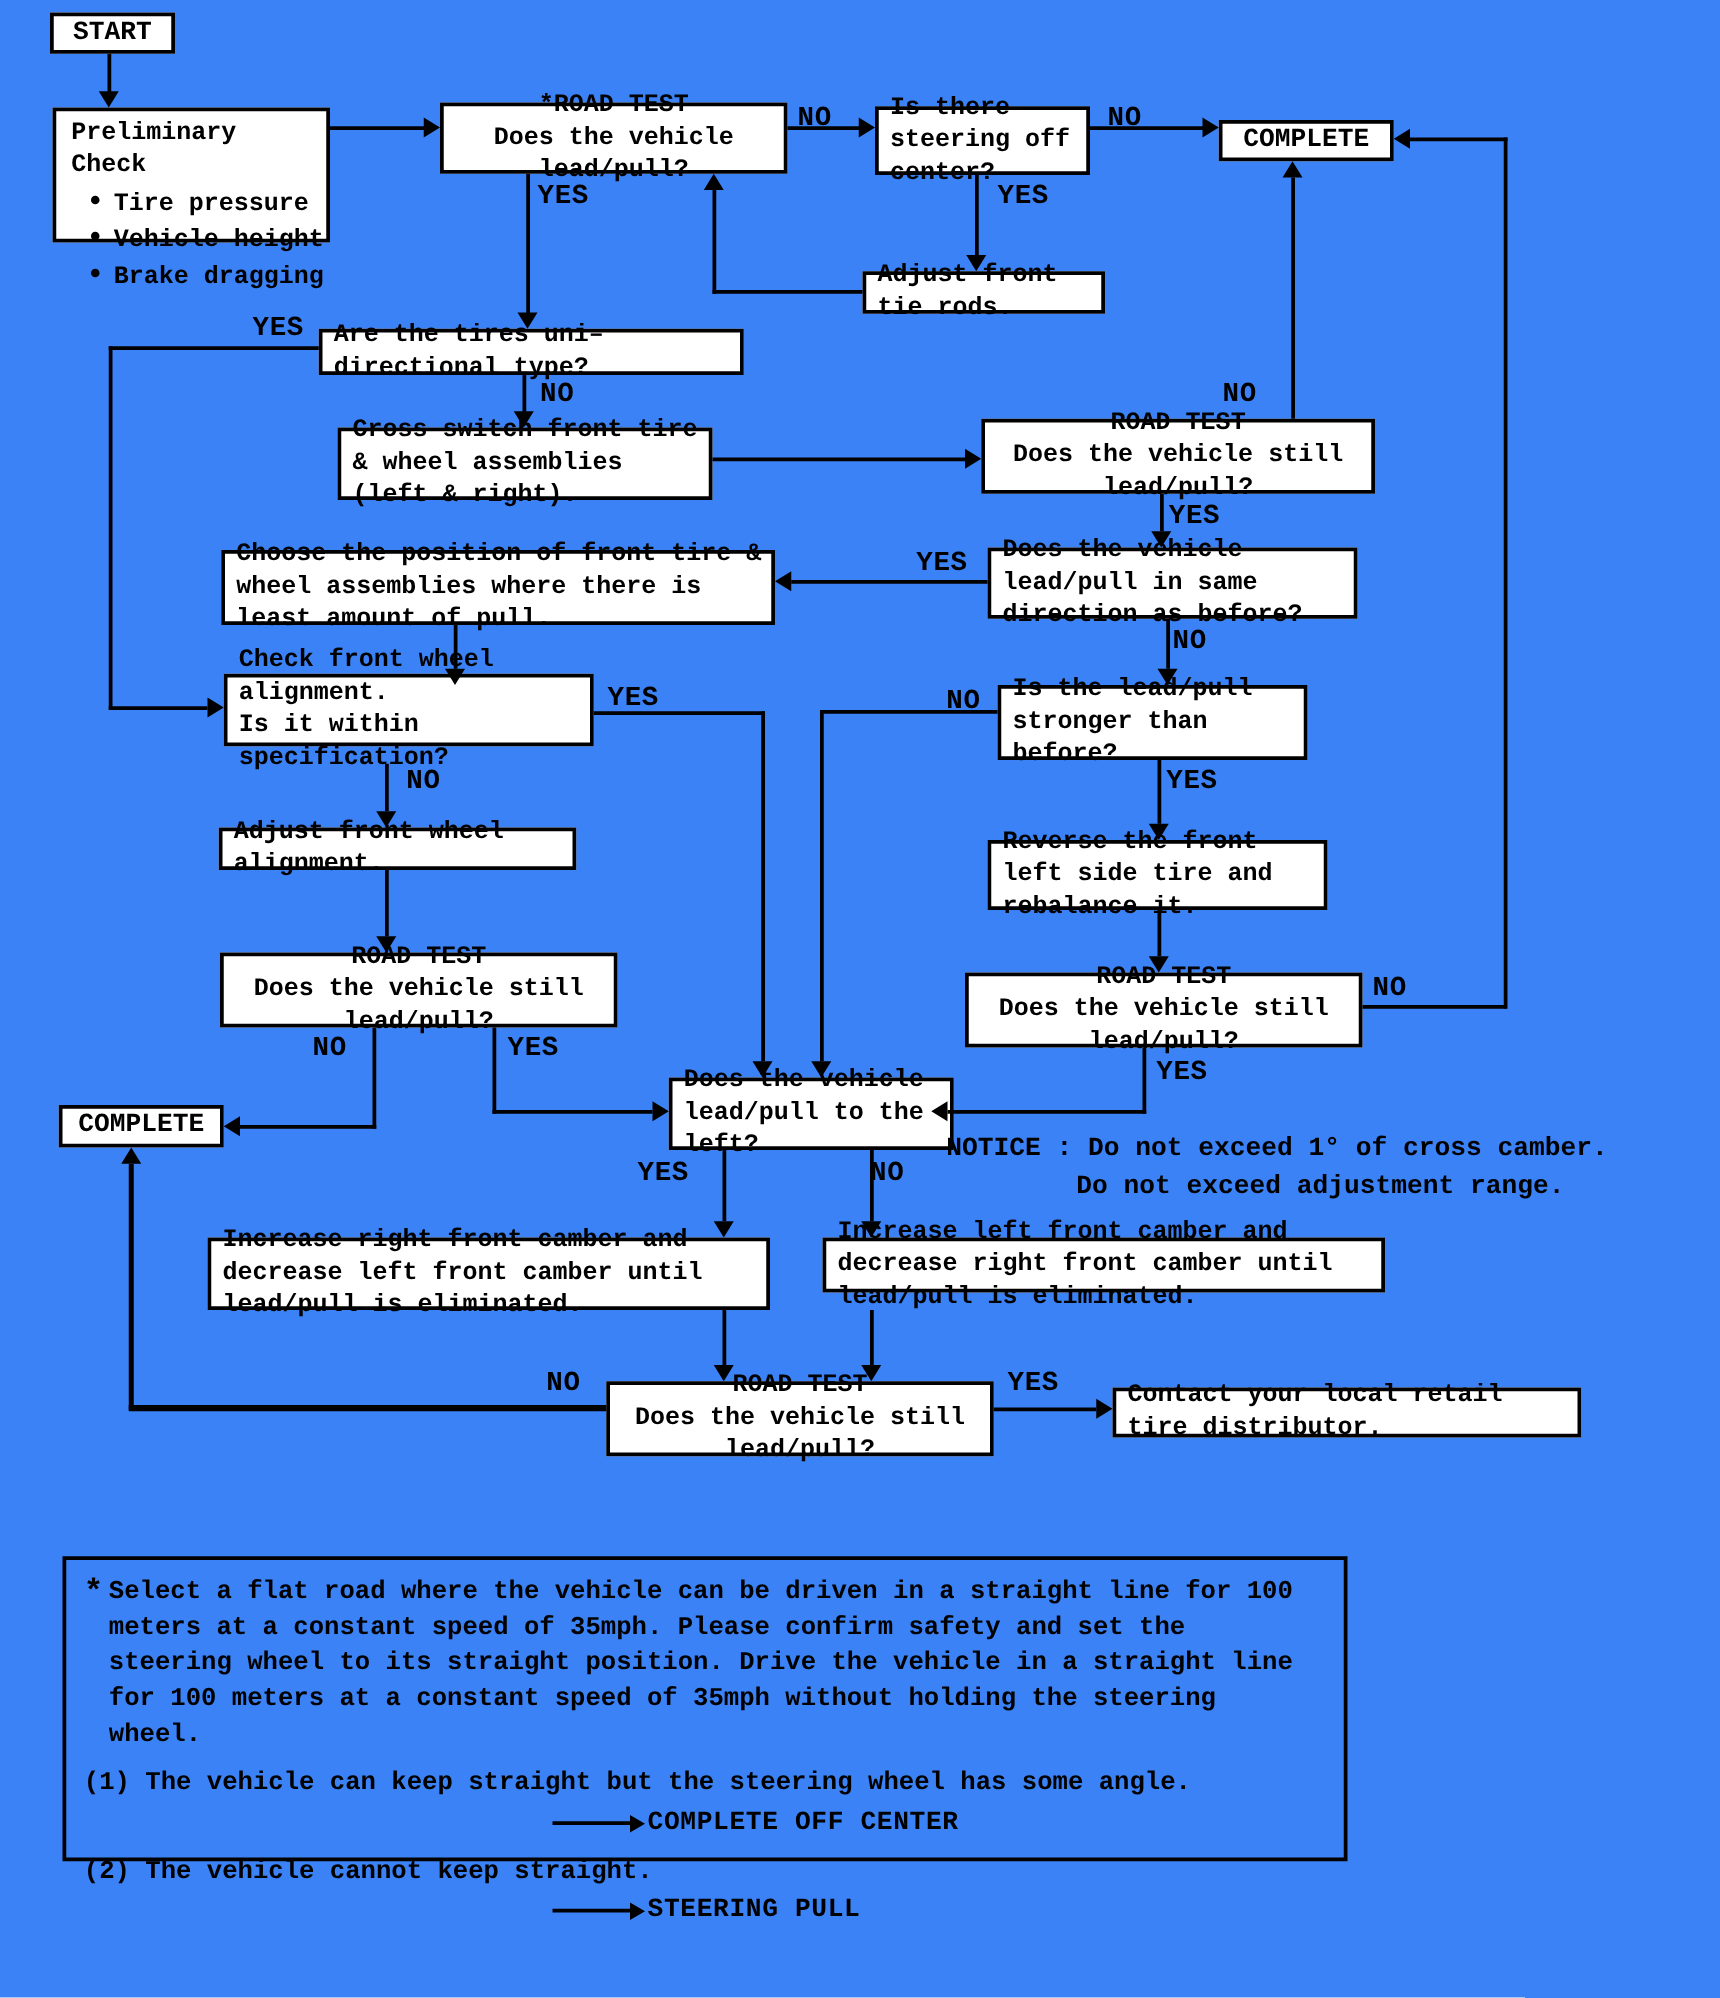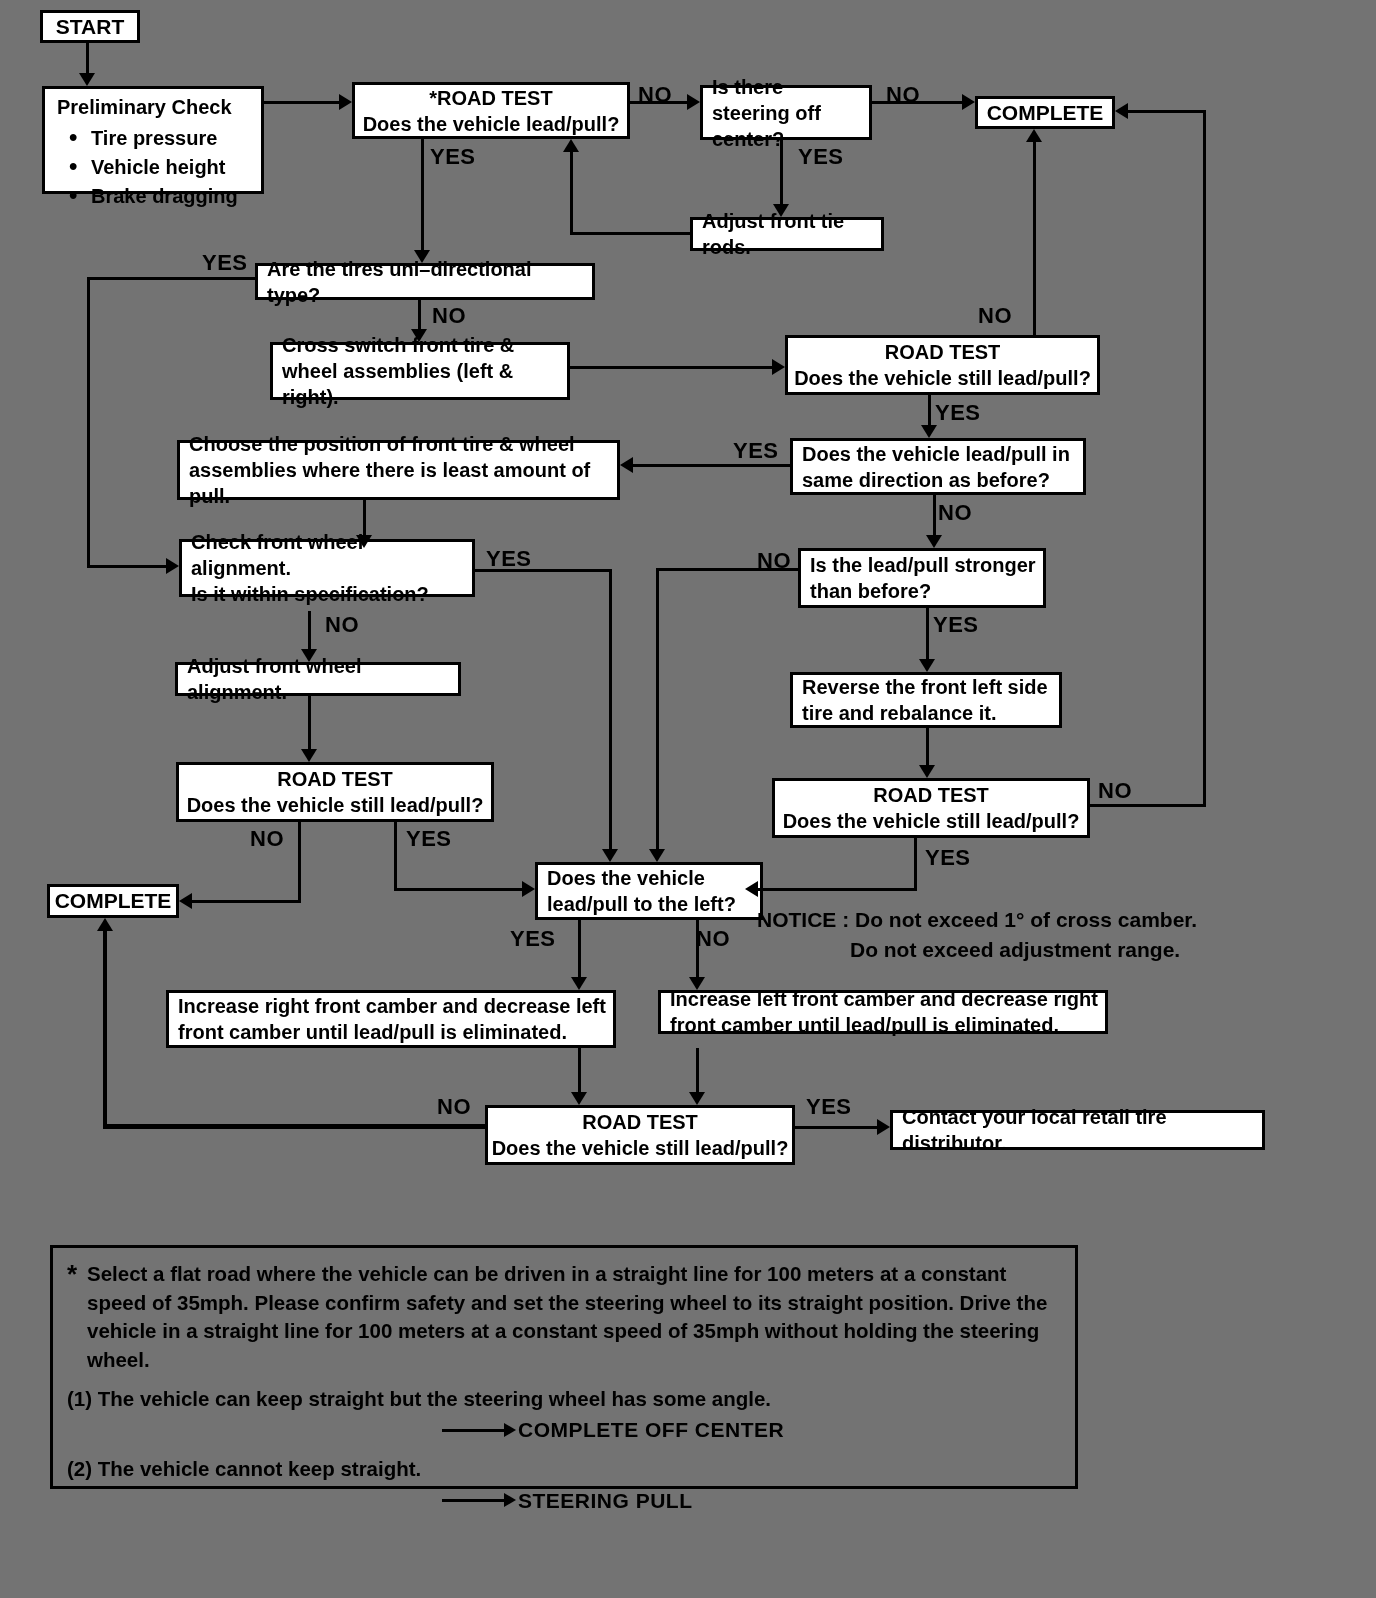--- a/index.html
+++ b/index.html
@@ -1,34 +1,34 @@
 <!DOCTYPE html>
 <html><head>
 <meta charset="utf-8">
 <title>Flowchart</title>
 <style>
   html,body{margin:0;padding:0;background:#fff;}
-  #canvas{position:relative;width:1376px;height:1598px;background:#737373;overflow:hidden;
-          font-family:Liberation Sans, sans-serif;color:#000;}
+  #canvas{position:relative;width:1376px;height:1598px;background:#3b82f6;overflow:hidden;
+          font-family:Liberation Mono, monospace;color:#000;}
   .box{position:absolute;border:3px solid #000;background:#fff;box-sizing:border-box;
        display:flex;flex-direction:column;justify-content:center;
        font-weight:bold;font-size:20px;line-height:1.3;}
   .center{align-items:center;text-align:center;}
   .leftal{align-items:flex-start;text-align:left;padding-left:9px;padding-right:4px;}
   .ln{position:absolute;background:#000;}
   .ad{position:absolute;width:0;height:0;border-left:8px solid transparent;border-right:8px solid transparent;border-top:13px solid #000;}
   .au{position:absolute;width:0;height:0;border-left:8px solid transparent;border-right:8px solid transparent;border-bottom:13px solid #000;}
   .ar{position:absolute;width:0;height:0;border-top:8px solid transparent;border-bottom:8px solid transparent;border-left:13px solid #000;}
   .al{position:absolute;width:0;height:0;border-top:8px solid transparent;border-bottom:8px solid transparent;border-right:13px solid #000;}
   .lbl{position:absolute;font-weight:bold;font-size:22px;letter-spacing:.5px;}
   .bullets{margin:2px 0 0 0;padding:0;list-style:none;font-weight:bold;}
   .bullets li{padding-left:34px;position:relative;margin-top:3px;}
   .bullets li::before{content:"\2022";position:absolute;left:12px;font-size:24px;line-height:1;}
   #notice{position:absolute;left:757px;top:905px;font-weight:bold;font-size:21px;line-height:30px;}
-  #notice .n2{margin-left:76px;text-align:center;}
+  #notice .n2{margin-left:104px;}
   #footnote{position:absolute;left:50px;top:1245px;width:1028px;height:244px;border:3px solid #000;
             box-sizing:border-box;padding:12px 18px 8px 14px;font-weight:bold;font-size:20.5px;line-height:1.4;}
   .starrow{display:flex;}
   .star{width:20px;font-size:26px;line-height:1.1;}
   .fnote{flex:1;}
   .fitem{margin-top:10px;}
   .fresult{display:flex;align-items:center;margin-left:375px;margin-top:2px;}
   .fhl{width:62px;height:3px;background:#000;}
   .far{width:0;height:0;border-top:7px solid transparent;border-bottom:7px solid transparent;border-left:12px solid #000;}
   .ftxt{font-size:21px;letter-spacing:.5px;margin-left:2px;}

